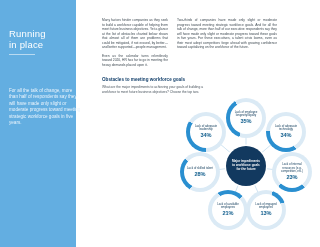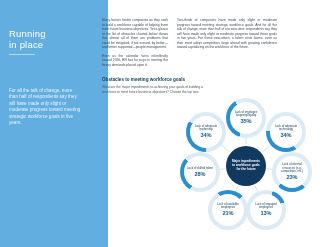--- a/index.html
+++ b/index.html
@@ -1,21 +1,21 @@
 <!DOCTYPE html>
 <html><head>
 <meta charset="utf-8">
 <style>
   html,body{margin:0;padding:0;background:#ffffff;}
   body{width:320px;height:247px;overflow:hidden;
        font-family:"Liberation Sans","DejaVu Sans",sans-serif;}
   .page{position:relative;width:320px;height:247px;background:#ffffff;}
 
   
-  .left-panel{position:absolute;left:0;top:0;width:108px;height:247px;
+  .left-panel{position:absolute;left:0;top:0;width:76px;height:247px;
               background:#63aee1;}
   .panel-title{position:absolute;left:9px;top:28px;width:72px;
                color:#ffffff;font-size:9.5px;line-height:11px;
                font-weight:400;letter-spacing:.2px;}
   .panel-rule{position:absolute;left:9px;top:54px;width:26px;height:1px;
               background:rgba(255,255,255,.55);}
   .panel-body{position:absolute;left:9px;top:88px;width:72px;
               color:#eaf4fc;font-size:4.6px;line-height:6.4px;}
 
   

